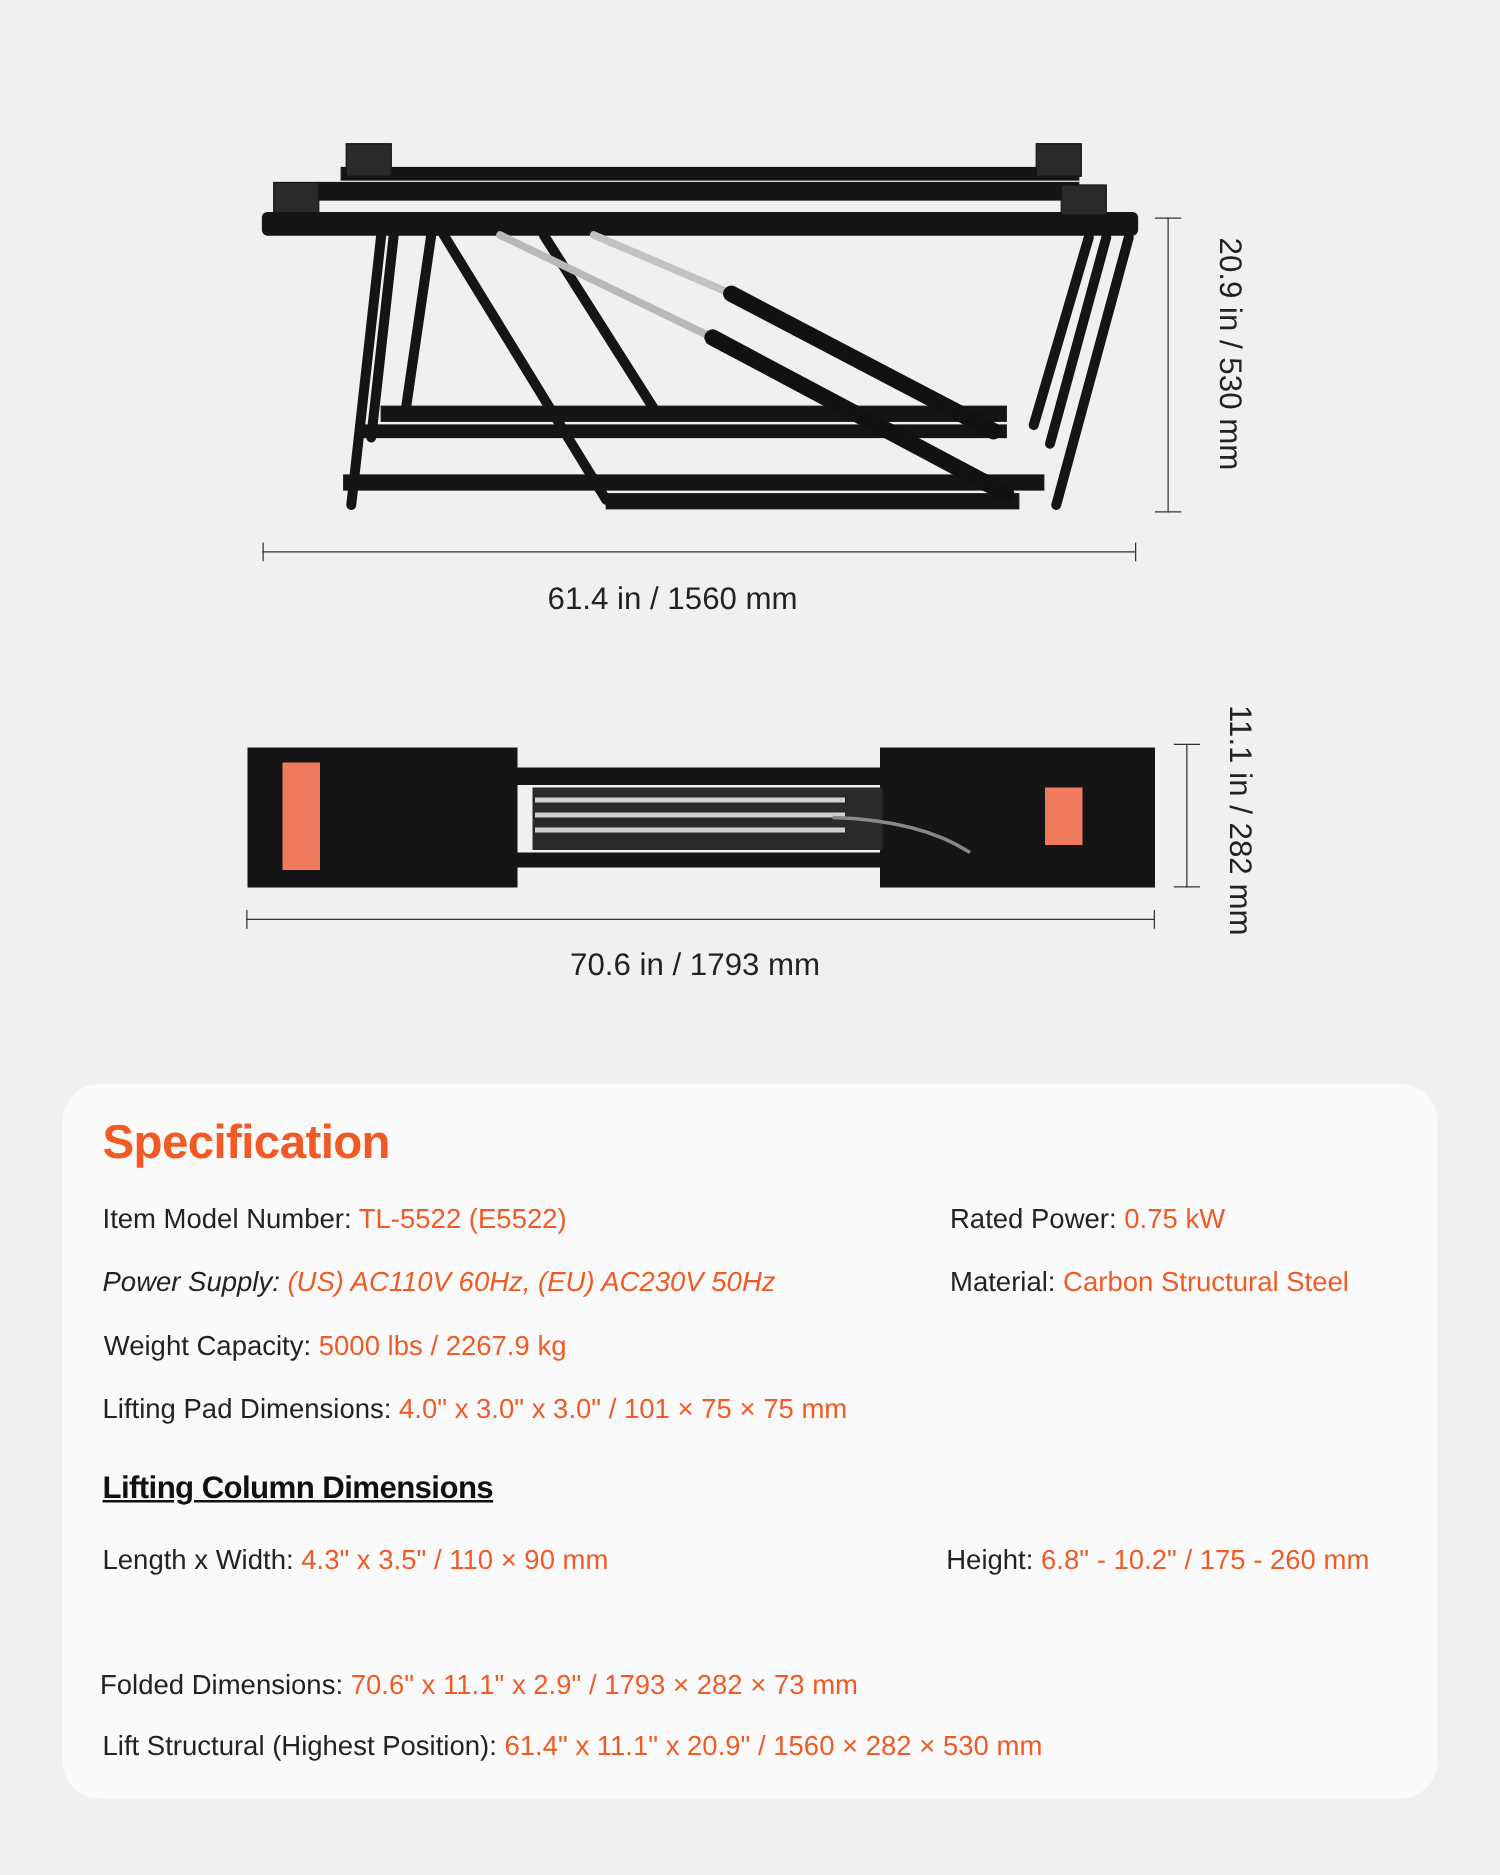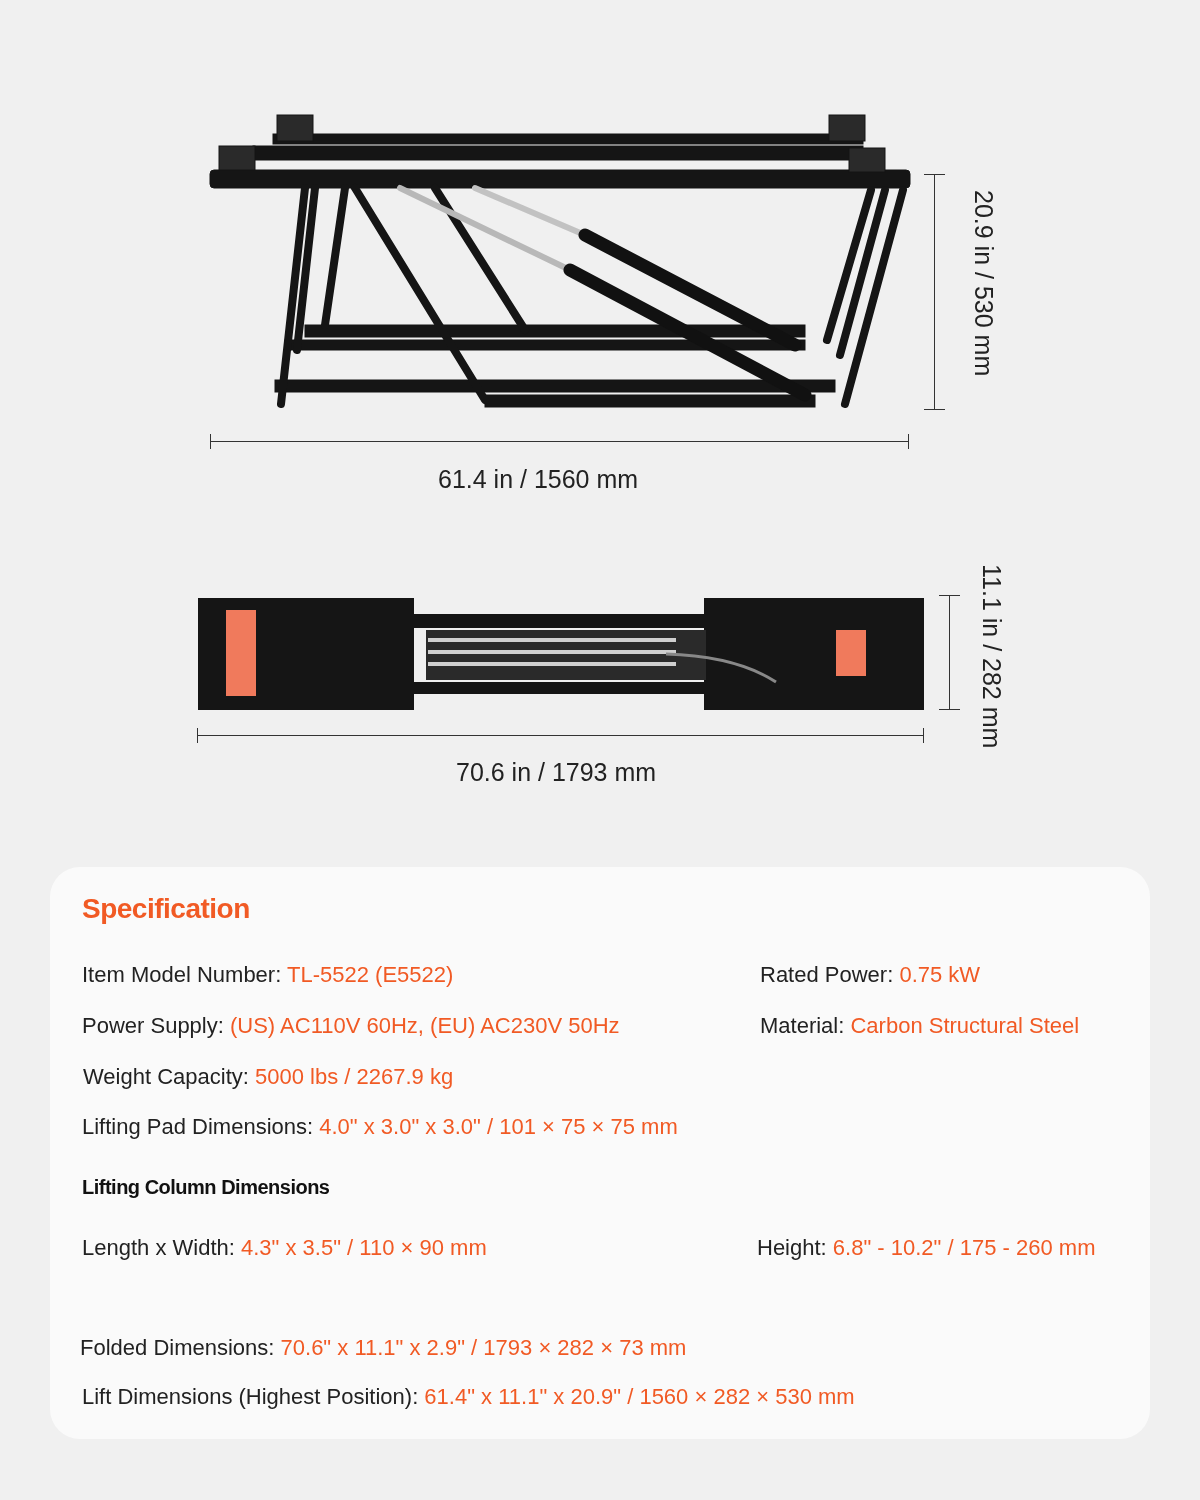--- a/index.html
+++ b/index.html
@@ -11,22 +11,22 @@
   .dim-line-h::before { left: 0; } .dim-line-h::after { right: 0; }
   .dim-line-v { position: absolute; width: 1px; background: #333; }
   .dim-line-v::before, .dim-line-v::after { content: ""; position: absolute; left: -10px; width: 21px; height: 1px; background: #333; }
   .dim-line-v::before { top: 0; } .dim-line-v::after { bottom: 0; }
   .dim-label { position: absolute; font-size: 25px; color: #222; white-space: nowrap; }
   .dim-label.vert { transform: rotate(90deg); transform-origin: left top; }
 
   .drawing { position: absolute; }
 
   .spec-card { position: absolute; left: 50px; top: 867px; width: 1100px; height: 572px; background: #fafafa; border-radius: 30px; }
-  .spec-title { position: absolute; left: 32px; top: 26px; font-size: 28px; font-weight: bold; color: #f15a24; letter-spacing: -0.5px; }
-  .spec-sub { position: absolute; font-size: 20px; font-weight: bold; color: #111; letter-spacing: -0.5px; }
+  .spec-title { position: absolute; left: 32px; top: 26px; font-size: 38px; font-weight: bold; color: #f15a24; letter-spacing: -0.5px; }
+  .spec-sub { position: absolute; font-size: 25px; font-weight: bold; color: #111; letter-spacing: -0.5px; text-decoration: underline; }
   .spec-row { position: absolute; font-size: 22px; white-space: nowrap; color: #222; }
   .spec-row .val { color: #f15a24; }
 </style>
 </head>
 <body>
 
 <svg class="drawing" style="left:205px;top:110px;" width="720" height="310" viewBox="0 0 720 310">
   <g fill="#151515" stroke="#151515">
 
     <rect x="68" y="24" width="590" height="10"></rect>
@@ -94,21 +94,21 @@
 
 <div class="spec-card">
   <div class="spec-title">Specification</div>
 
   <div class="spec-row" style="left:32px;top:95px;">
     <span>Item Model Number: </span><span class="val">TL-5522 (E5522)</span>
   </div>
   <div class="spec-row" style="left:710px;top:95px;">
     <span>Rated Power: </span><span class="val">0.75 kW</span>
   </div>
-  <div class="spec-row" style="left:32px;top:146px;">
+  <div class="spec-row" style="left:32px;top:146px;font-style:italic;">
     <span>Power Supply: </span><span class="val">(US) AC110V 60Hz, (EU) AC230V 50Hz</span>
   </div>
   <div class="spec-row" style="left:710px;top:146px;text-align:right;">
     <span>Material: </span><span class="val">Carbon Structural Steel</span>
   </div>
   <div class="spec-row" style="left:33px;top:197px;">
     <span>Weight Capacity: </span><span class="val">5000 lbs / 2267.9 kg</span>
   </div>
   <div class="spec-row" style="left:32px;top:247px;">
     <span>Lifting Pad Dimensions: </span><span class="val">4.0" x 3.0" x 3.0" / 101 × 75 × 75 mm</span>
@@ -119,15 +119,15 @@
   <div class="spec-row" style="left:32px;top:368px;">
     <span>Length x Width: </span><span class="val">4.3" x 3.5" / 110 × 90 mm</span>
   </div>
   <div class="spec-row" style="left:707px;top:368px;">
     <span>Height: </span><span class="val">6.8" - 10.2" / 175 - 260 mm</span>
   </div>
   <div class="spec-row" style="left:30px;top:468px;">
     <span>Folded Dimensions: </span><span class="val">70.6" x 11.1" x 2.9" / 1793 × 282 × 73 mm</span>
   </div>
   <div class="spec-row" style="left:32px;top:517px;">
-    <span>Lift Dimensions (Highest Position): </span><span class="val">61.4" x 11.1" x 20.9" / 1560 × 282 × 530 mm</span>
+    <span>Lift Structural (Highest Position): </span><span class="val">61.4" x 11.1" x 20.9" / 1560 × 282 × 530 mm</span>
   </div>
 </div>
 
 </body></html>

